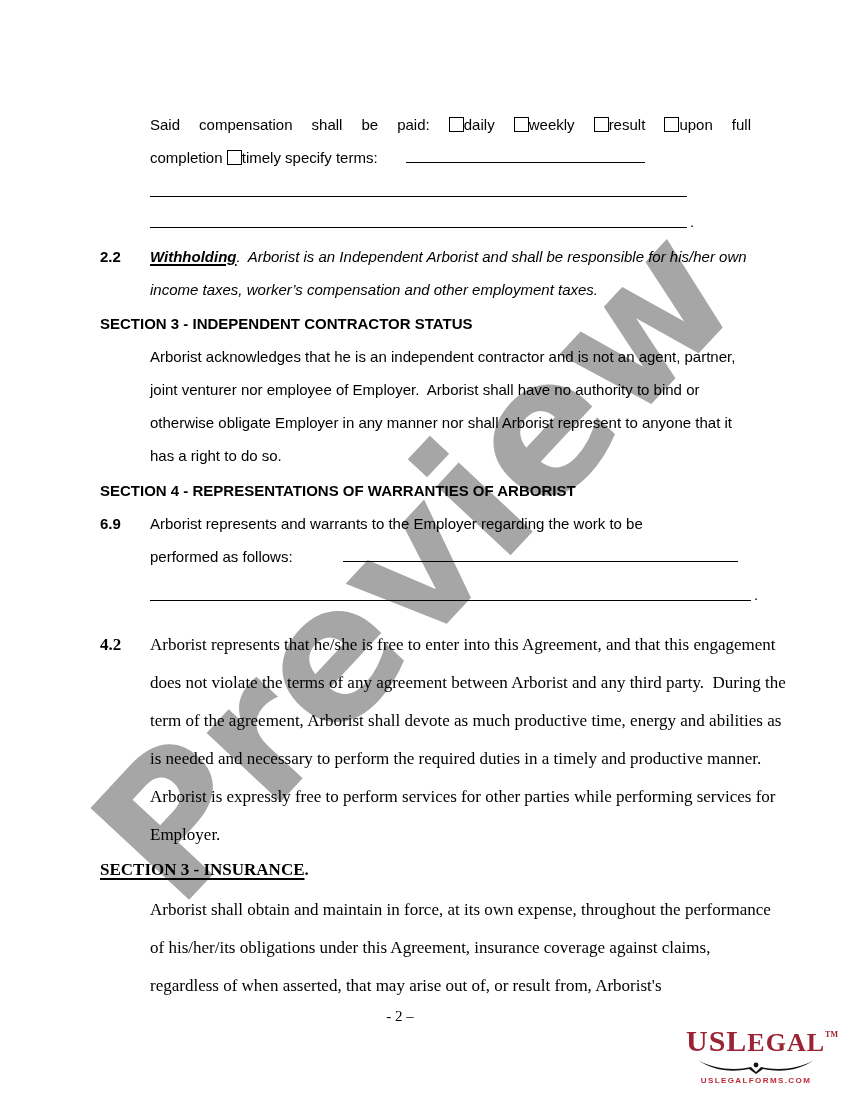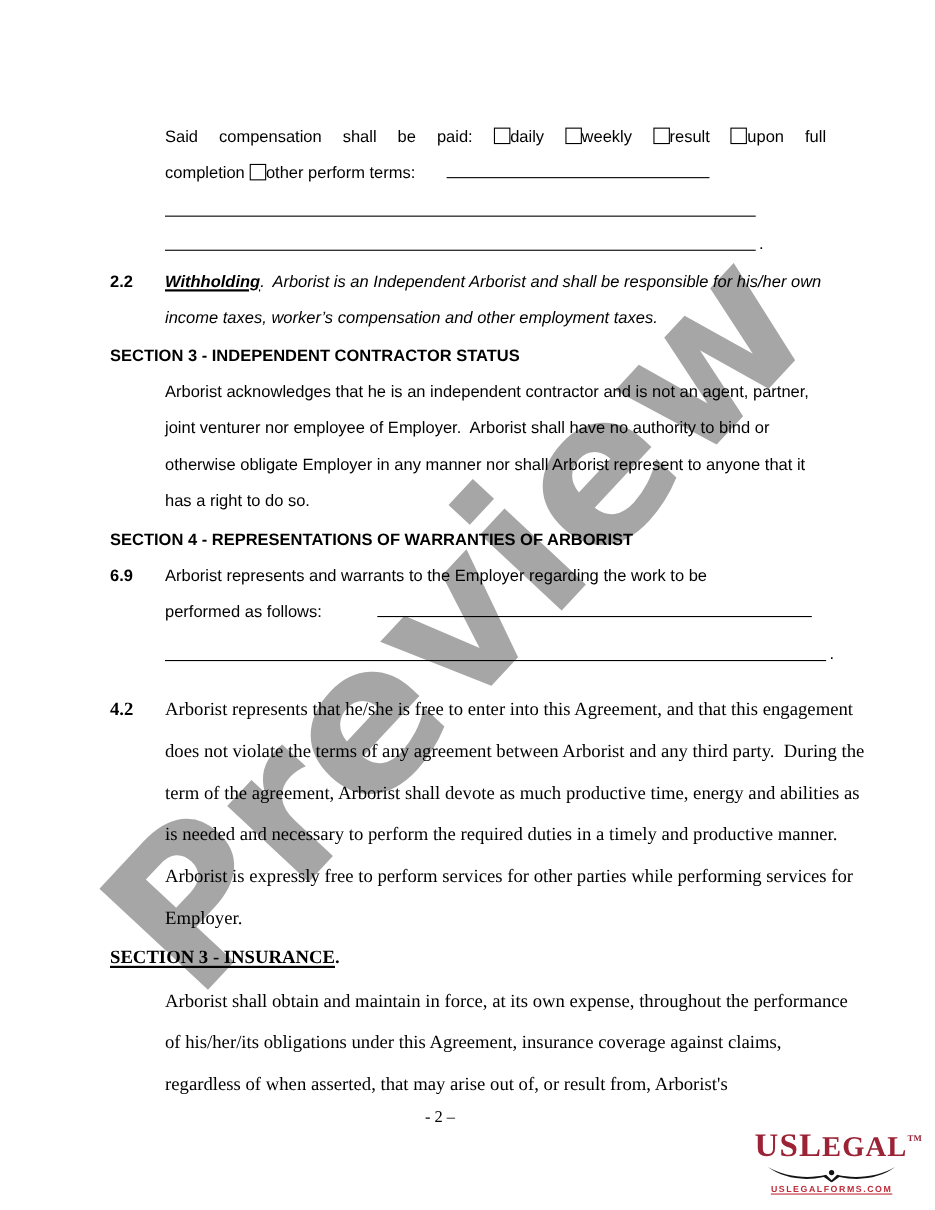--- a/index.html
+++ b/index.html
@@ -39,41 +39,41 @@
   .opt{white-space:nowrap;}
   .nowrap{white-space:nowrap;}
   
   .footer-page{font:15px/20px "Liberation Serif",serif;text-align:center;}
   .logo{width:140px;text-align:center;}
   .logo-word{font-family:"Liberation Serif",serif;font-weight:bold;color:#9b2335;line-height:30px;white-space:nowrap;}
   .logo-word .lg{font-size:30px;letter-spacing:1px;}
   .logo-word .sm{font-size:26px;letter-spacing:1px;}
   .logo-word .tm{font-size:8px;vertical-align:14px;letter-spacing:0;}
   .logo-wings{display:block;margin:-2px auto 0 auto;}
-  .logo-tagline{font:bold 8px/11px "Liberation Sans",sans-serif;color:#bf2b3a;letter-spacing:1.4px;margin-top:1px;text-decoration:underline;}
+  .logo-tagline{font:bold 8px/11px "Liberation Sans",sans-serif;color:#bf2b3a;letter-spacing:1.4px;margin-top:1px;}
 </style>
 </head>
 <body>
 
 <div class="page">
 
   <div class="watermark">Preview</div>
 
   <div class="content">
 
     <div class="abs sans justify-line" style="left:150px;top:108px;width:601px;">
       <span>Said compensation shall be paid:</span>
       <span class="opt"><span class="checkbox"></span><span>daily</span></span>
       <span class="opt"><span class="checkbox"></span><span>weekly</span></span>
       <span class="opt"><span class="checkbox"></span><span>result</span></span>
       <span><span class="checkbox"></span><span>upon full</span></span>
     </div>
     <div class="abs sans" style="left:150px;top:141px;width:640px;">
       <span>completion</span>
-      <span class="opt"><span class="checkbox"></span><span>other perform terms:</span></span><span class="blank" style="width:239px;margin-left:28px;"></span>
+      <span class="opt"><span class="checkbox"></span><span>timely specify terms:</span></span><span class="blank" style="width:239px;margin-left:28px;"></span>
     </div>
     <div class="rule" style="left:150px;top:196px;width:537px;"></div>
     <div class="rule" style="left:150px;top:227px;width:537px;"></div>
     <span class="abs sans" style="left:690px;top:205px;">.</span>
 
     <div class="abs sans sans-b" style="left:100px;top:240px;">2.2</div>
     <div class="abs sans" style="left:150px;top:240px;width:600px;font-style:italic;">
       <span class="bu">Withholding</span><span class="sep">.</span><span>Arborist is an Independent Arborist and shall be responsible for his/her own income taxes, worker’s compensation and other employment taxes.</span>
     </div>
 

